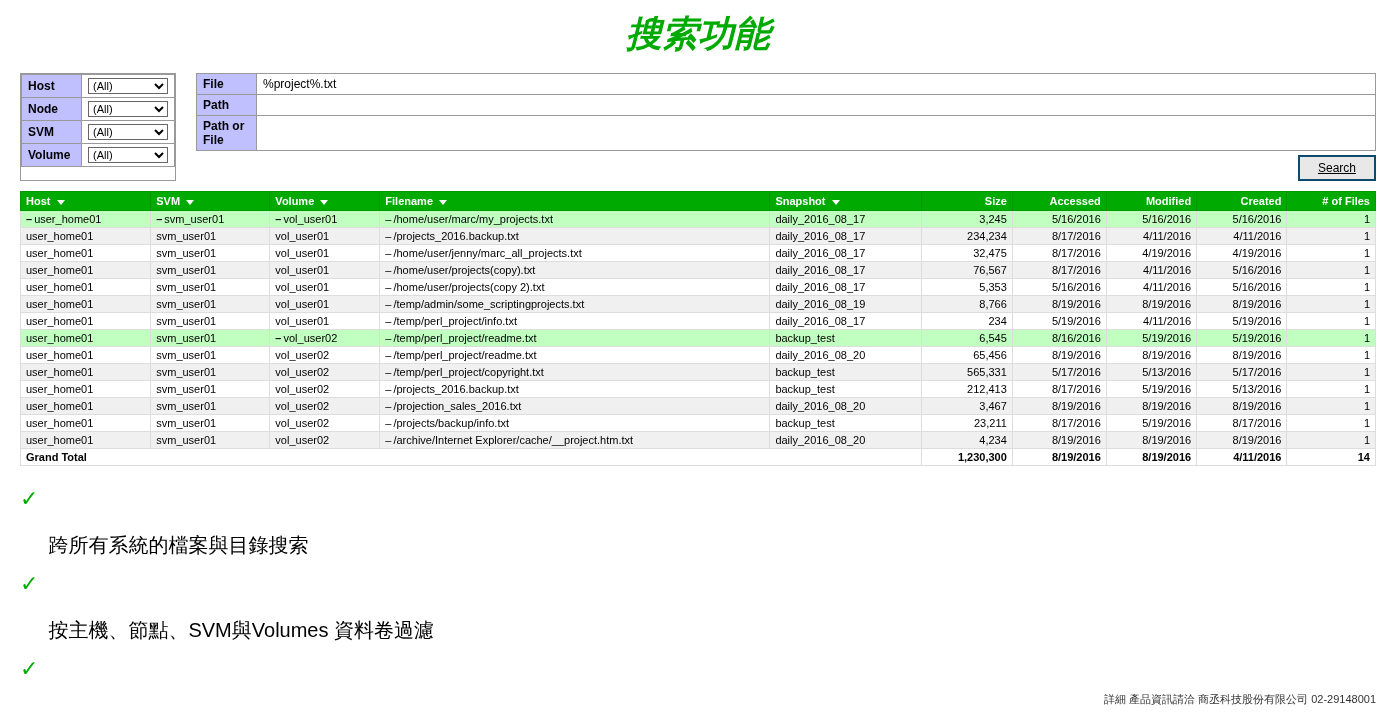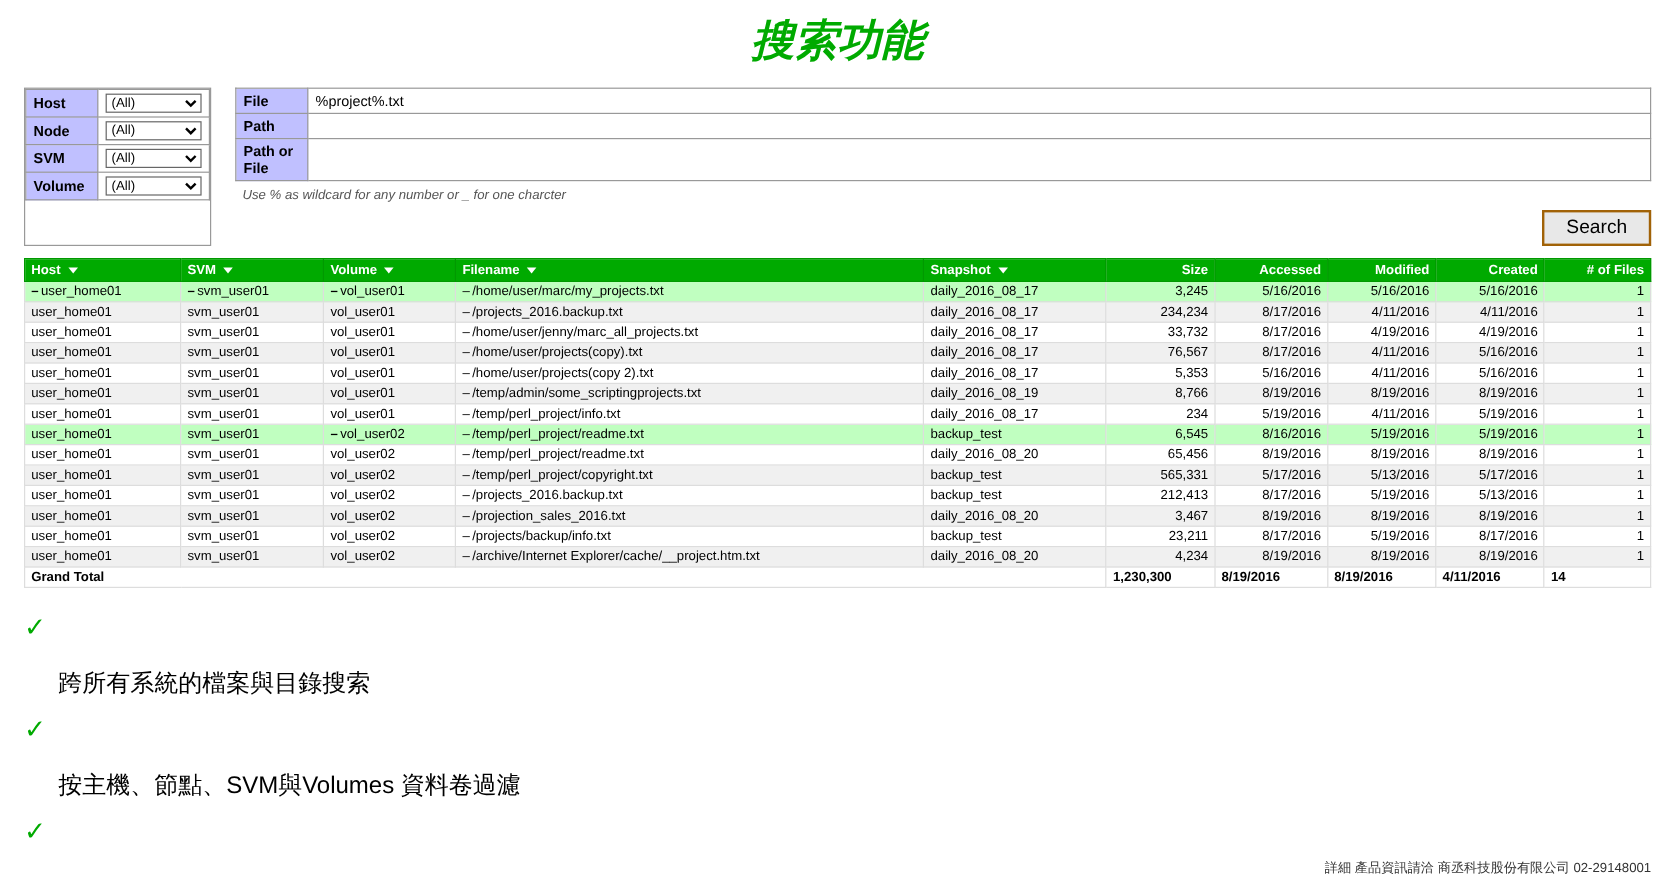--- a/index.html
+++ b/index.html
@@ -96,24 +96,25 @@
       font-style: italic;
       padding: 2px 6px;
     }
     .search-button-row {
       display: flex;
       justify-content: flex-end;
       margin-top: 4px;
     }
     .search-button {
       padding: 4px 18px;
-      font-size: 16px;
-      border: 2px solid #a16207;
+      font-size: 12px;
+      border: 2px solid #0c4a6e;
       background: #e8e8e8;
       cursor: pointer;
+      text-decoration: underline;
     }
 
     
     .results-table {
       width: 100%;
       border-collapse: collapse;
       margin-top: 10px;
       font-size: 11px;
     }
     .results-table thead tr {
@@ -155,20 +156,21 @@
     }
     .results-table tfoot tr {
       font-weight: bold;
       background: #fff;
     }
     .results-table tfoot td {
       border: 1px solid #ddd;
       padding: 2px 5px;
     }
     .results-table tfoot td.right {
+      text-align: right;
     }
 
     
     .features {
       margin-top: 18px;
     }
     .feature-item {
       display: flex;
       align-items: flex-start;
       margin-bottom: 10px;
@@ -256,21 +258,20 @@
         </td>
       </tr>
       <tr>
         <td class="search-field-label bold">Path or File</td>
         <td class="search-input-cell">
           <input class="search-input" type="text" value="" style="">
         </td>
       </tr>
     </tbody>
       </table>
-    <div class="wildcard-hint">Use % as wildcard for any number or _ for one charcter</div>
     <div class="search-button-row">
       <button class="search-button">Search</button>
     </div>
   </div>
 </div>
 
 <table class="results-table">
   <thead>
     <tr>
       <th>Host <span class="sort-indicator"></span></th>
@@ -309,21 +310,21 @@
         <td class="right">4/11/2016</td>
         <td class="right">4/11/2016</td>
         <td class="right">1</td>
       </tr>
       <tr>
         <td>user_home01</td>
         <td>svm_user01</td>
         <td>vol_user01</td>
         <td><span style="color:#000;margin-right:2px;">–</span>/home/user/jenny/marc_all_projects.txt</td>
         <td>daily_2016_08_17</td>
-        <td class="right">33,732</td>
+        <td class="right">32,475</td>
         <td class="right">8/17/2016</td>
         <td class="right">4/19/2016</td>
         <td class="right">4/19/2016</td>
         <td class="right">1</td>
       </tr>
       <tr>
         <td>user_home01</td>
         <td>svm_user01</td>
         <td>vol_user01</td>
         <td><span style="color:#000;margin-right:2px;">–</span>/home/user/projects(copy).txt</td>

